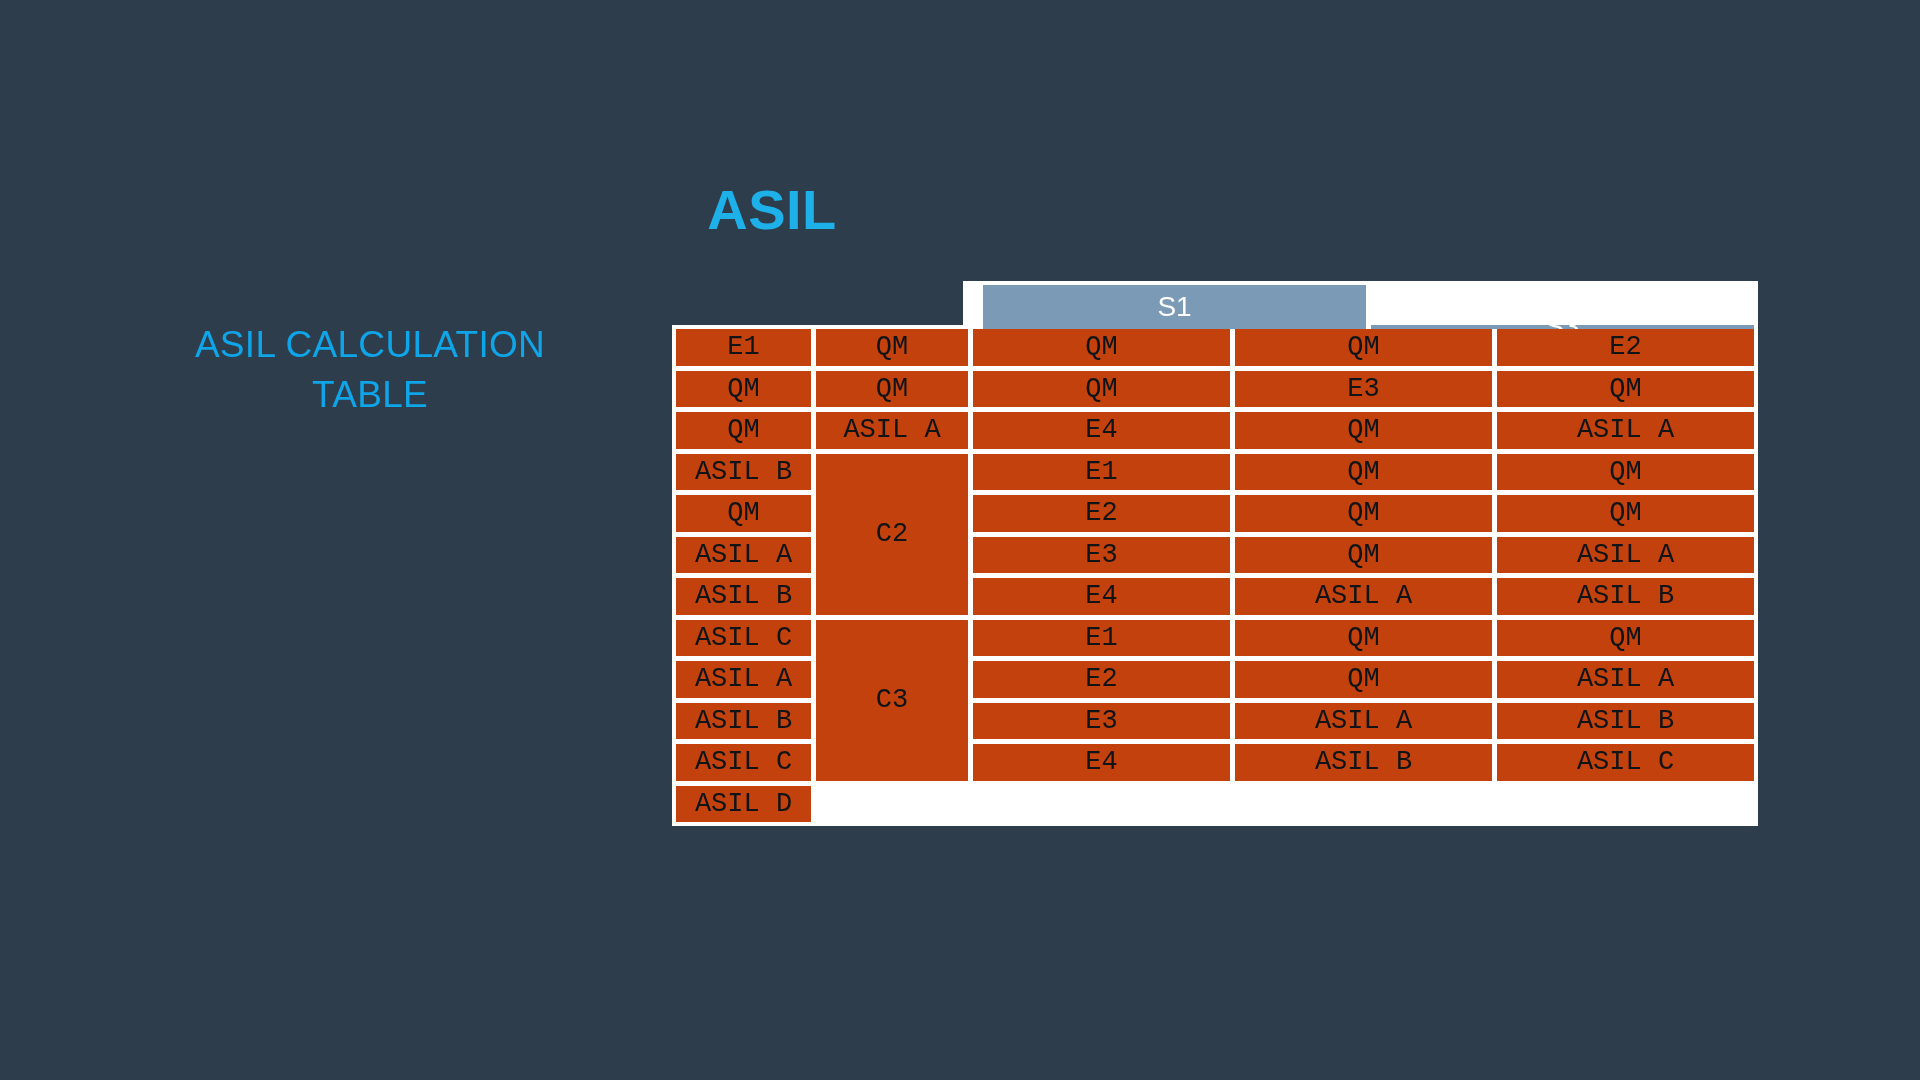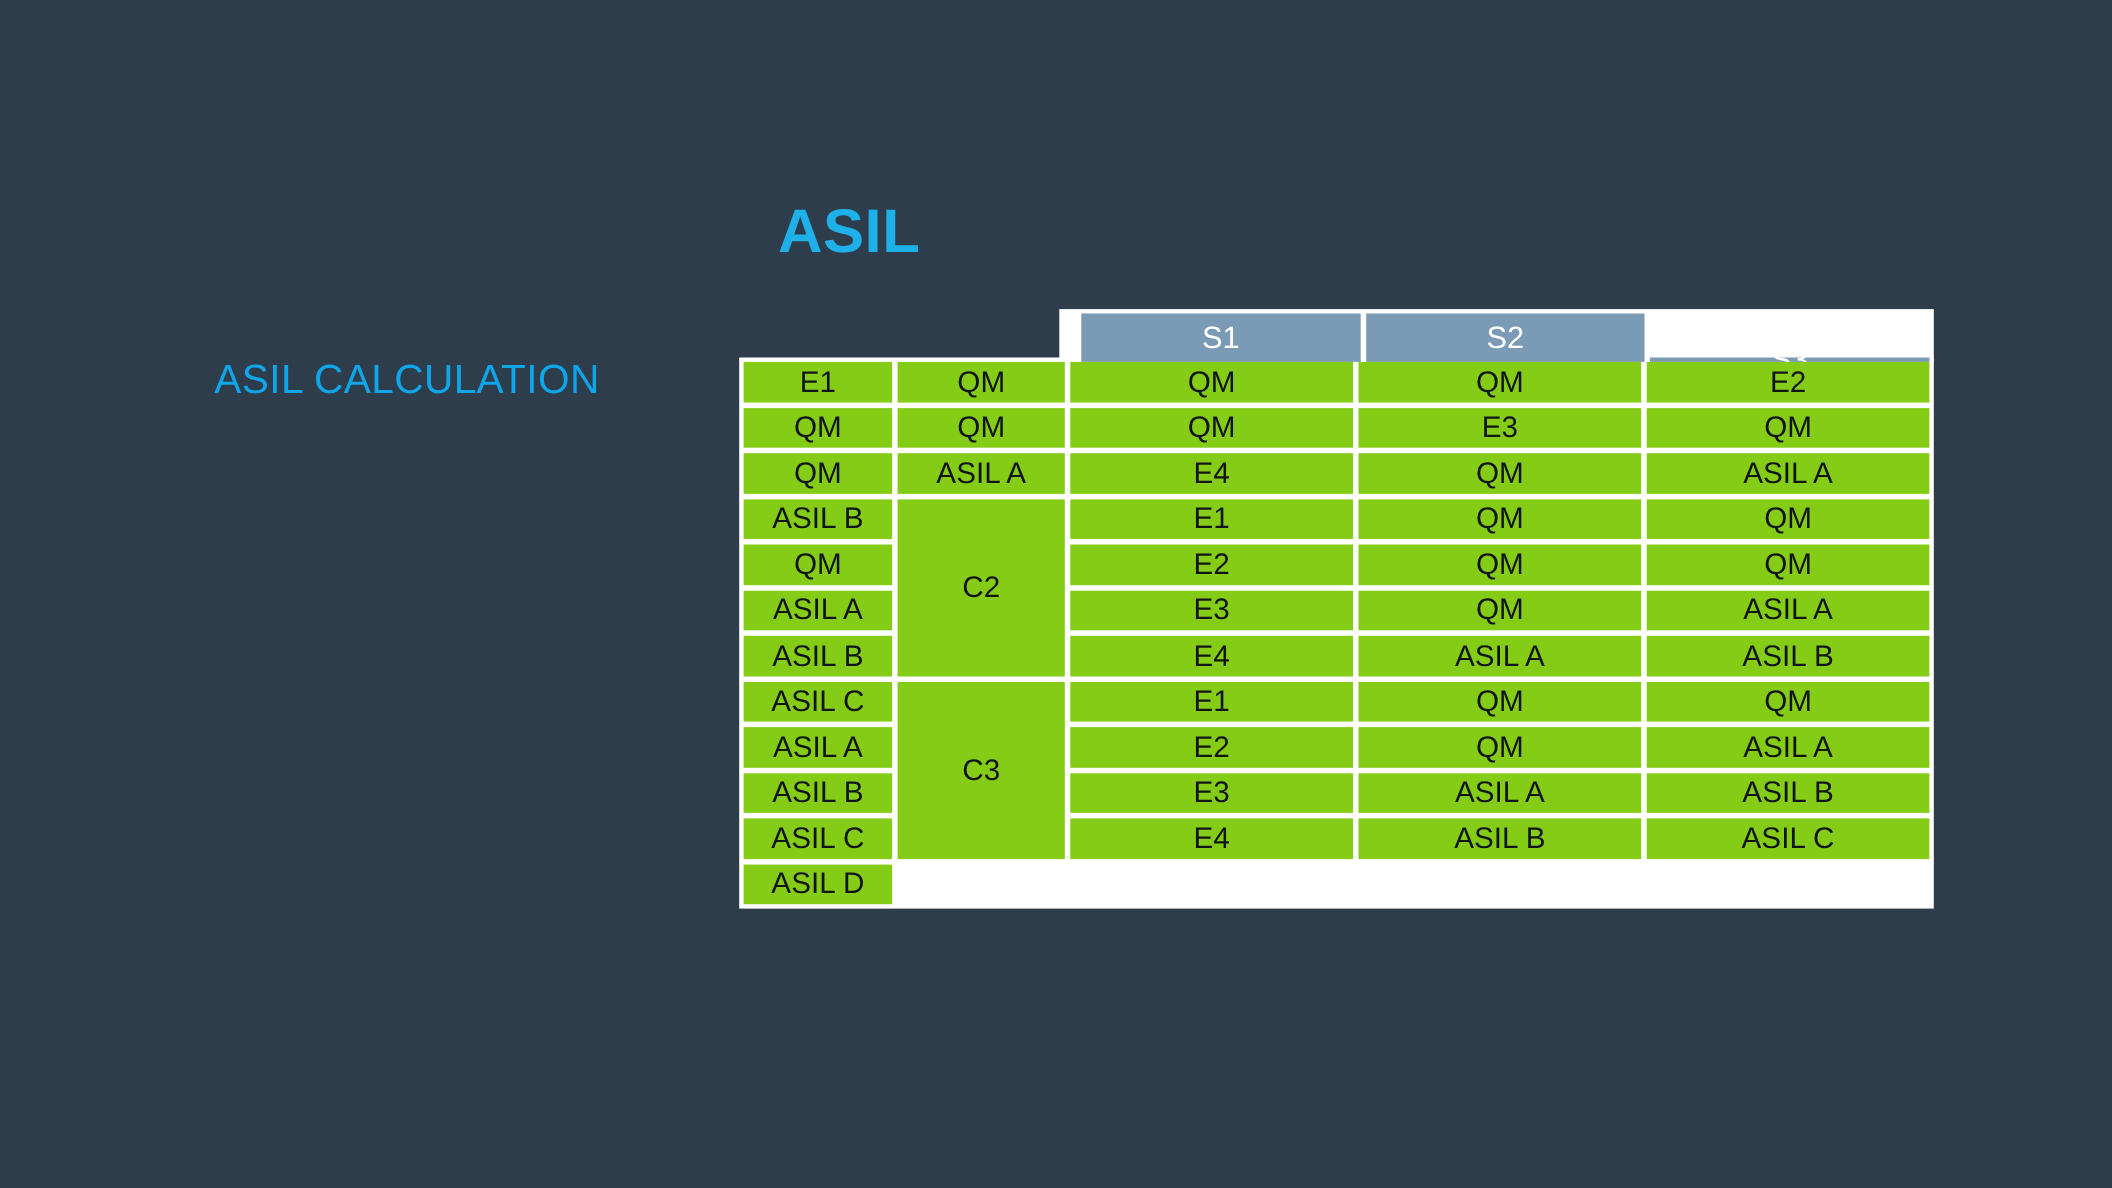--- a/index.html
+++ b/index.html
@@ -96,49 +96,50 @@
     top: 48px;
     width: 1078px;
     height: 493px;
     display: grid;
     grid-template-columns: 135px 152px 1fr 1fr 1fr;
     grid-auto-rows: 1fr;
     gap: 5px;
     box-sizing: border-box;
   }
   .cell {
-    background: #84cc16;
+    background: #c2410c;
     color: #101418;
     font-size: 27px;
     display: flex;
     align-items: center;
     justify-content: center;
     box-sizing: border-box;
     white-space: nowrap;
+    font-family: Liberation Mono, monospace;
   }
   .cell.c-group {
     grid-row: span 4;
   }
   .cell.e-label { }
   .cell.value { }
 </style>
 </head>
 <body>
 
 <div id="slide-title">ASIL</div>
 
 <div id="table-caption">
   <div>ASIL CALCULATION</div>
+  <div>TABLE</div>
 </div>
 
 <div id="asil-table">
   <div class="table-frame"></div>
   <div class="header-row">
     <div class="header-cell">S1</div>
-    <div class="header-cell">S2</div>
     <div class="header-cell">S3</div>
   </div>
   <div class="grid" id="table-grid">
       <div class="cell e-label">E1</div>
       <div class="cell value">QM</div>
       <div class="cell value">QM</div>
       <div class="cell value">QM</div>
       <div class="cell e-label">E2</div>
       <div class="cell value">QM</div>
       <div class="cell value">QM</div>

